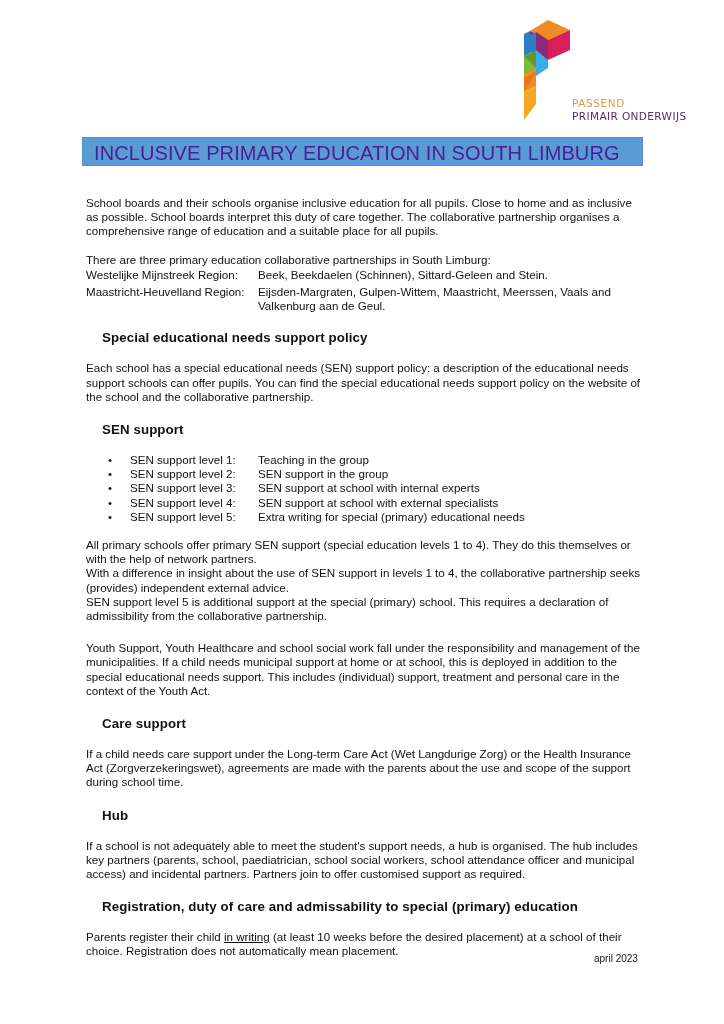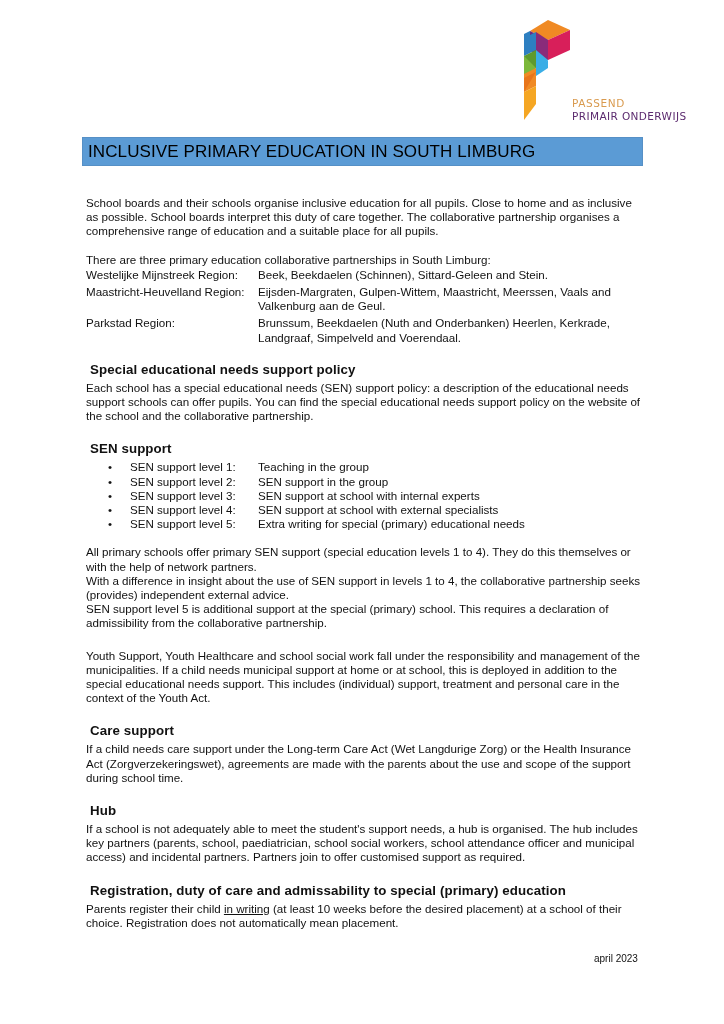--- a/index.html
+++ b/index.html
@@ -20,35 +20,35 @@
     position: absolute; left: 48px; top: 90px; font-size: 10.5px; letter-spacing: 0.4px;
     color: #5b2a6e; font-family: "DejaVu Sans", sans-serif; white-space: nowrap;
   }
 
   
   .banner {
     position: absolute; left: 82px; top: 137px; width: 561px; height: 29px;
     background: #5b9bd5; border: 1px solid #5690c6; box-sizing: border-box;
   }
   .banner-title {
-    position: absolute; left: 5px; top: 4px; font-size: 17px; color: #000000;
+    position: absolute; left: 11px; top: 4px; font-size: 20px; color: #4c1d95;
     letter-spacing: 0.1px; white-space: nowrap;
   }
 
   .content { position: absolute; left: 86px; top: 196px; width: 556px; font-size: 11.6px; line-height: 14.2px; }
   p { margin: 0; }
   .para { margin-bottom: 14px; }
   .regions { margin-top: 0; }
   .region-row { display: flex; margin-top: 3px; }
   .region-row:first-child { margin-top: 1px; }
   .region-name { width: 172px; flex: none; white-space: nowrap; }
   .region-towns { flex: 1; }
 
   h2 {
-    font-size: 13.3px; font-weight: bold; margin: 4px; line-height: 15px; letter-spacing: 0.1px;
+    font-size: 13.3px; font-weight: bold; margin: 16px; line-height: 15px; letter-spacing: 0.1px;
   }
   .section { margin-top: 18px; }
   .section.sen-policy { margin-top: 17px; }
 
   ul.levels { list-style: none; margin: 0; padding: 0; }
   ul.levels li { display: flex; position: relative; height: 14.2px; }
   .bullet { position: absolute; left: 22px; top: 0; width: 10px; }
   .lvl-label { margin-left: 44px; width: 128px; flex: none; white-space: nowrap; }
   .lvl-value { white-space: nowrap; }
 
@@ -97,24 +97,20 @@
     <div>
       <p>There are three primary education collaborative partnerships in South Limburg:</p>
       <div class="regions">
         <div class="region-row">
           <span class="region-name">Westelijke Mijnstreek Region:</span>
           <span class="region-towns">Beek, Beekdaelen (Schinnen), Sittard-Geleen and Stein.</span>
         </div>
         <div class="region-row">
           <span class="region-name">Maastricht-Heuvelland Region:</span>
           <span class="region-towns">Eijsden-Margraten, Gulpen-Wittem, Maastricht, Meerssen, Vaals and Valkenburg aan de Geul.</span>
-        </div>
-        <div class="region-row">
-          <span class="region-name">Parkstad Region:</span>
-          <span class="region-towns">Brunssum, Beekdaelen (Nuth and Onderbanken) Heerlen, Kerkrade, Landgraaf, Simpelveld and Voerendaal.</span>
         </div>
       </div>
     </div>
 
     <div class="section sen-policy">
       <h2>Special educational needs support policy</h2>
       <p>Each school has a special educational needs (SEN) support policy: a description of the educational needs support schools can offer pupils. You can find the special educational needs support policy on the website of the school and the collaborative partnership.</p>
     </div>
 
     <div class="section">

